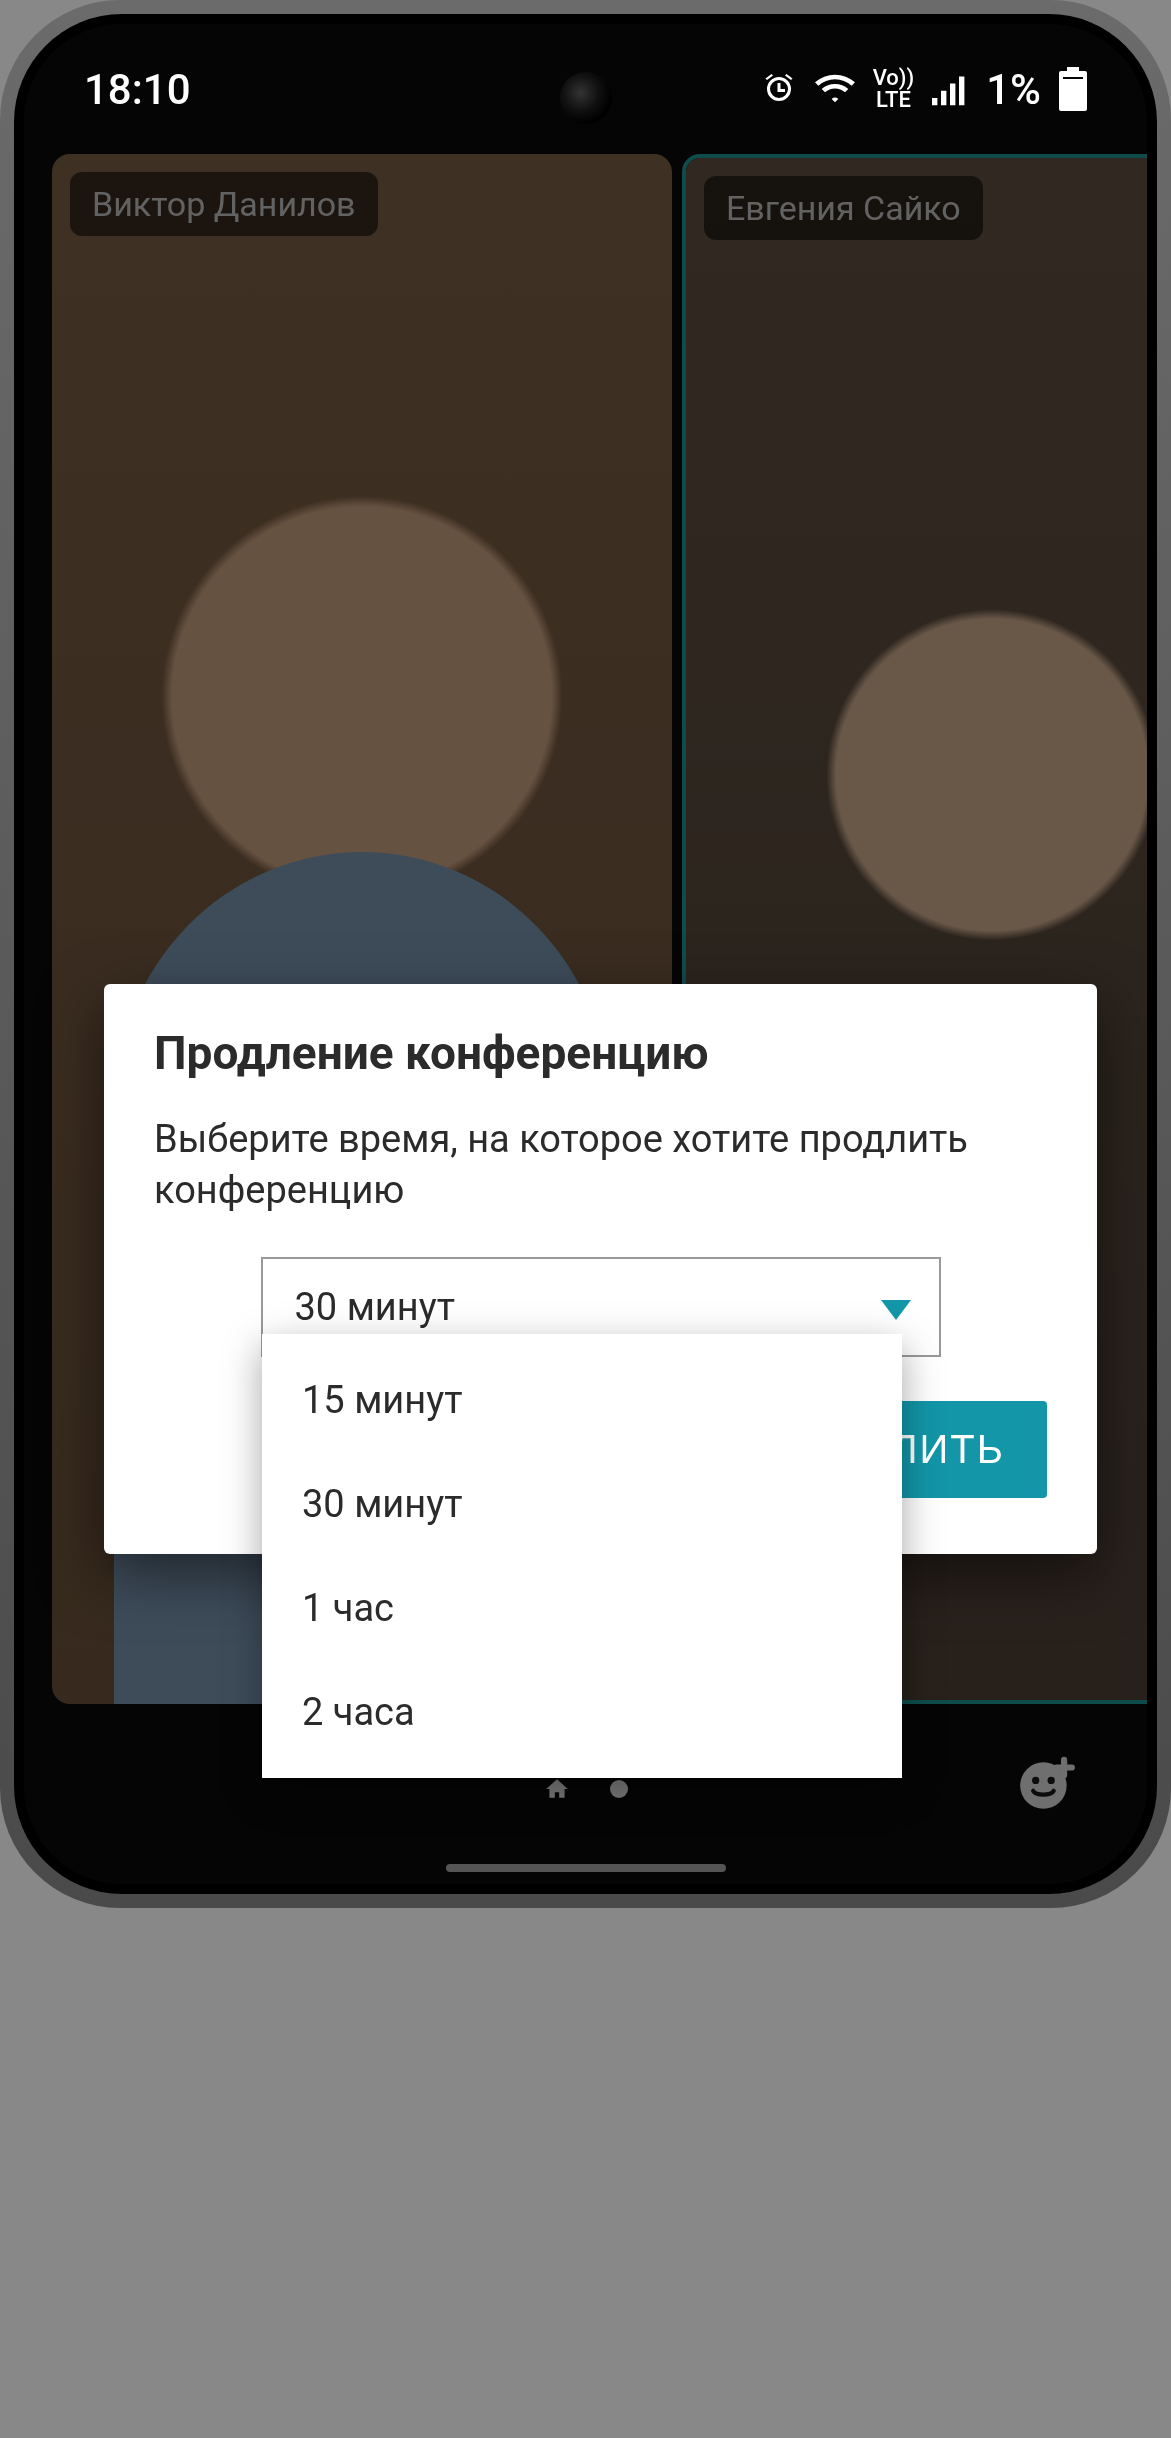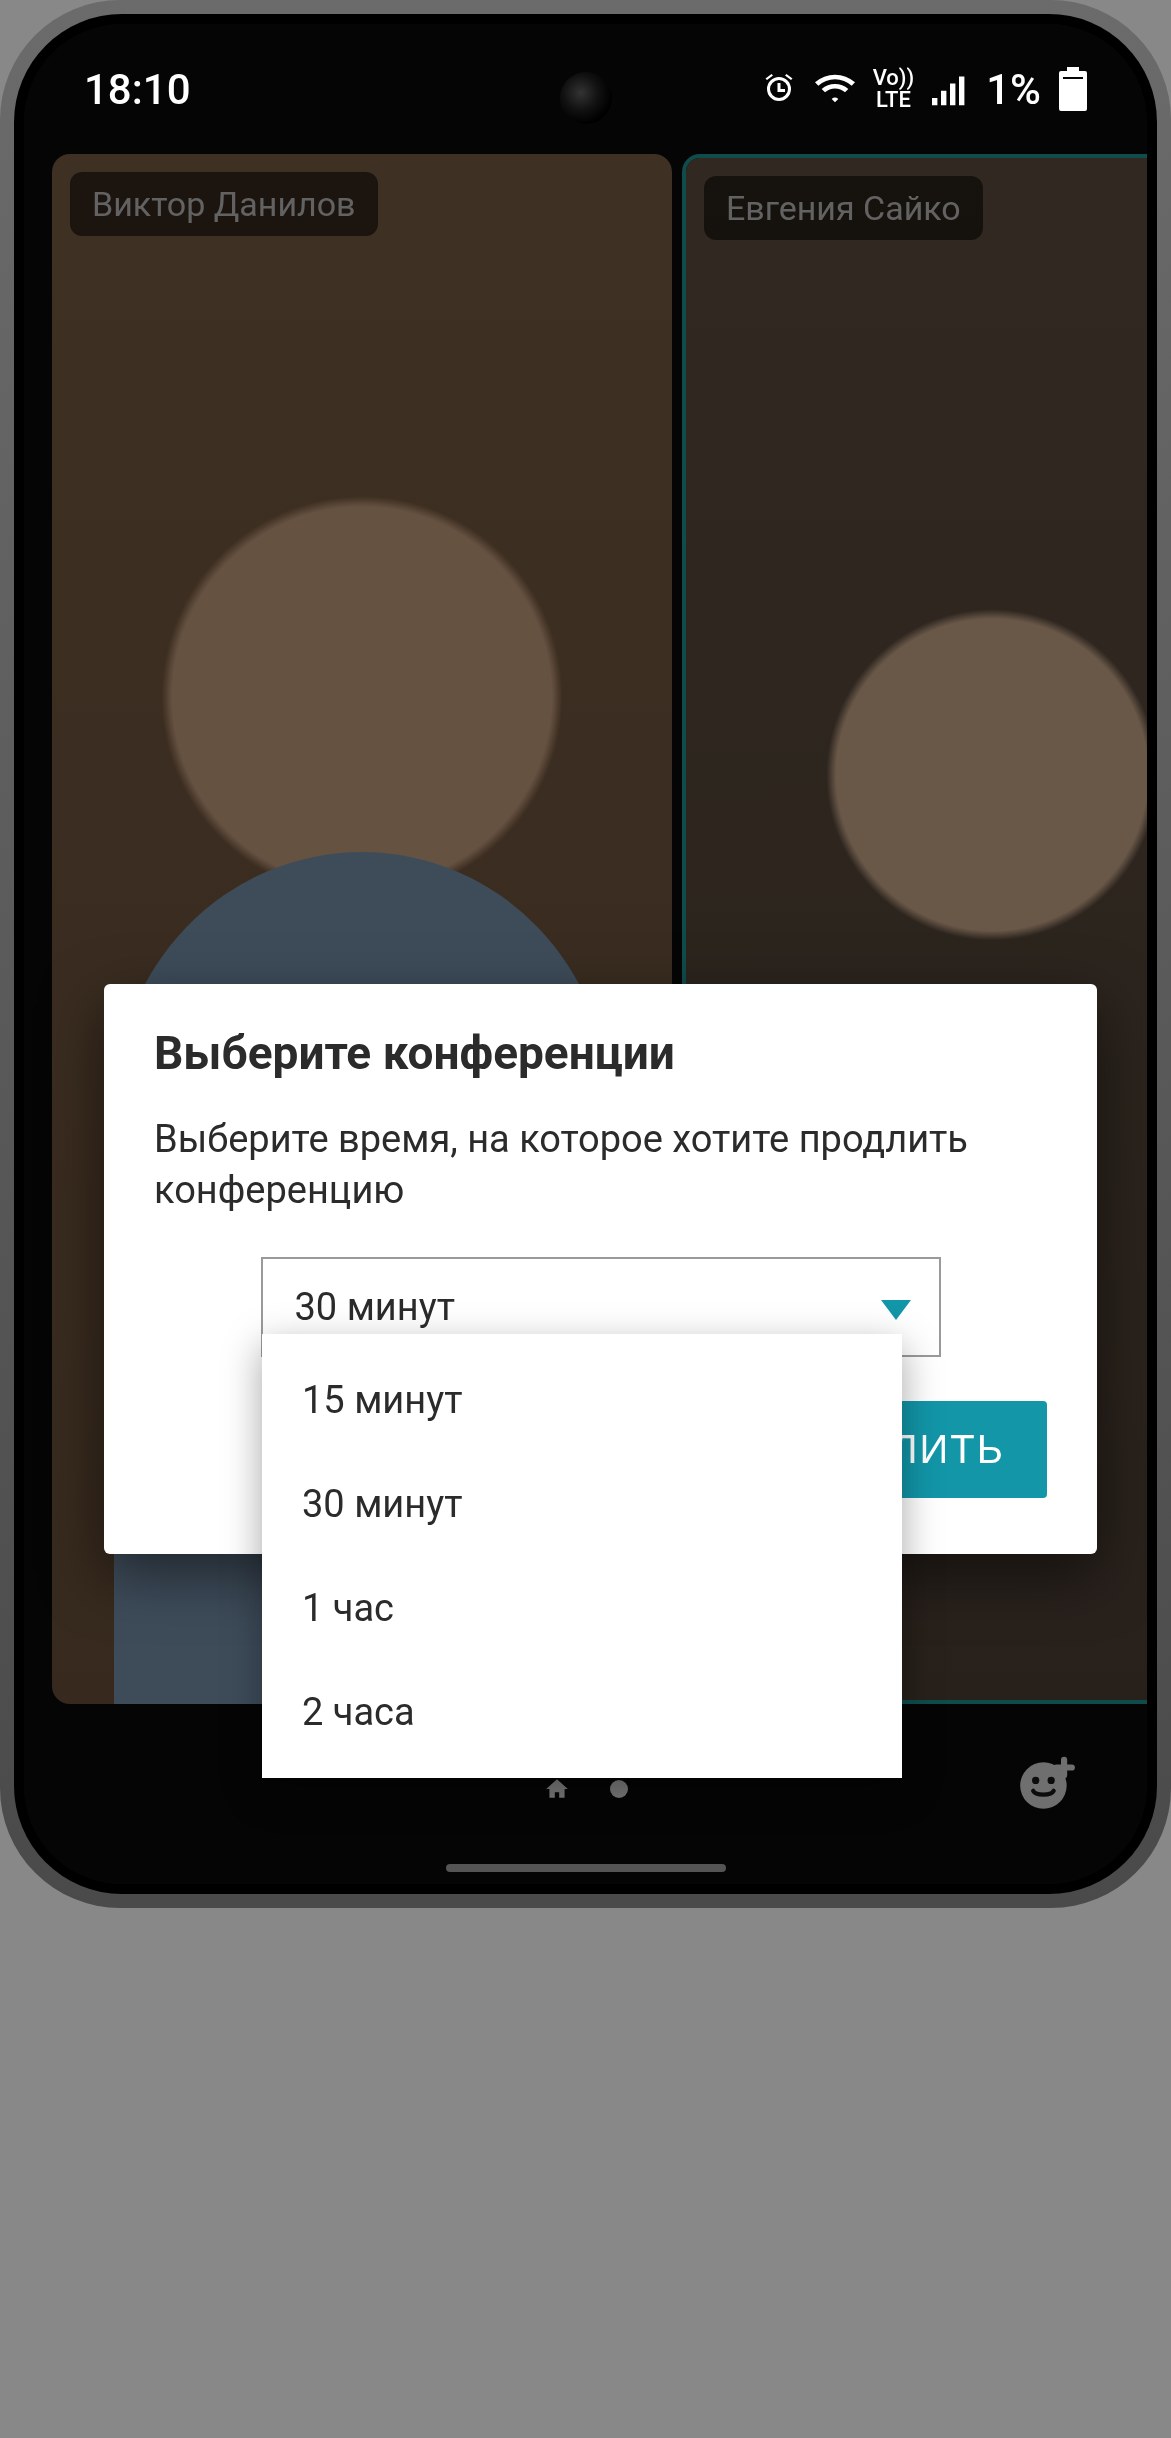--- a/index.html
+++ b/index.html
@@ -243,21 +243,21 @@
           </div>
           <div class="video-tile tile3">
             <div class="tile-bg"></div>
             <div class="name-label">Наталья</div>
           </div>
         </div>
 
         <div class="dim"></div>
 
         <div class="dialog">
-          <h1>Выберите конференции</h1>
+          <h1>Продление конференцию</h1>
           <p>Выберите время, на которое хотите продлить конференцию</p>
 
           <div class="select-wrap">
             <div class="select-box">
               <span>30 минут</span>
               <span class="chevron">
                 <svg width="30" height="20" viewBox="0 0 12 8">
                     <path d="M0 0h12L6 8z"></path>
                   </svg>
               </span>

